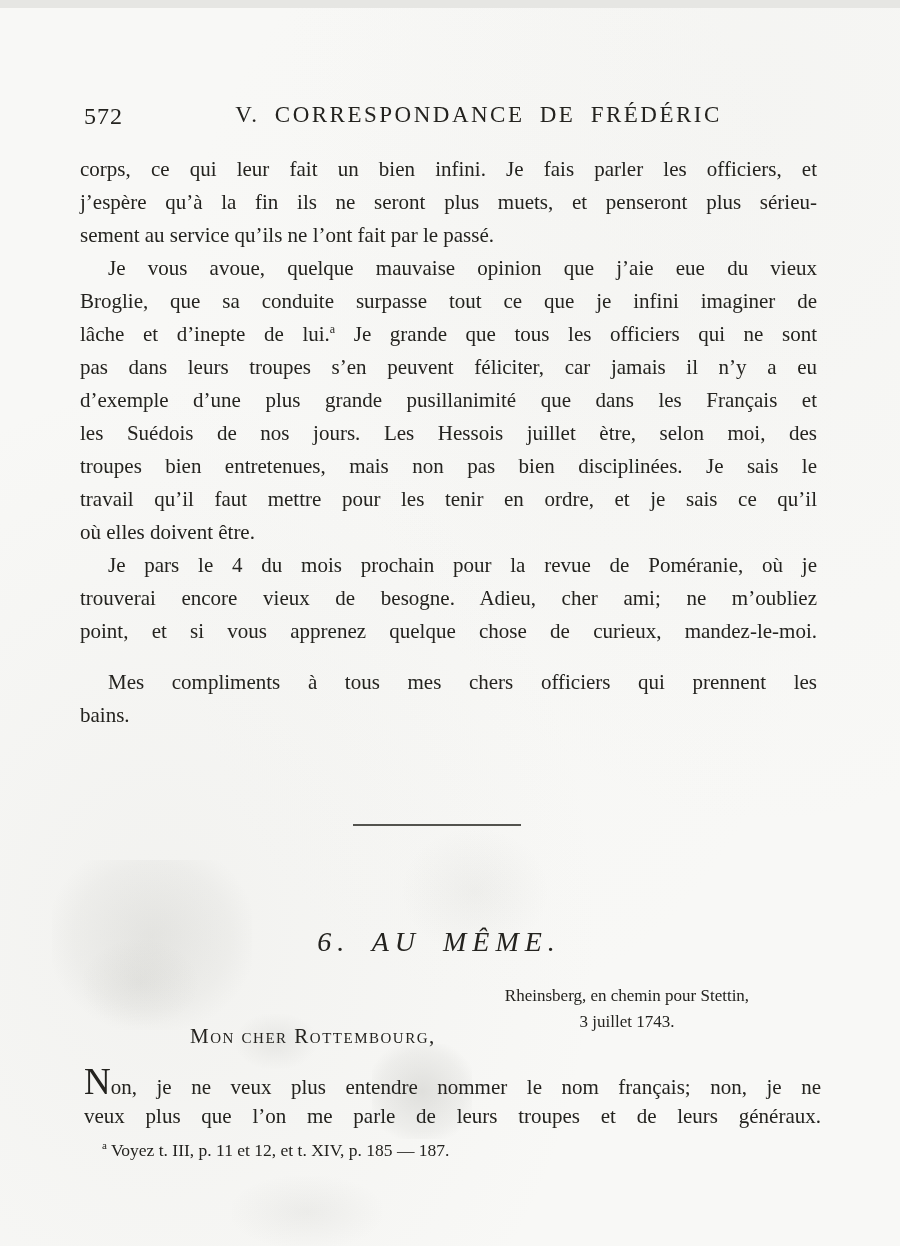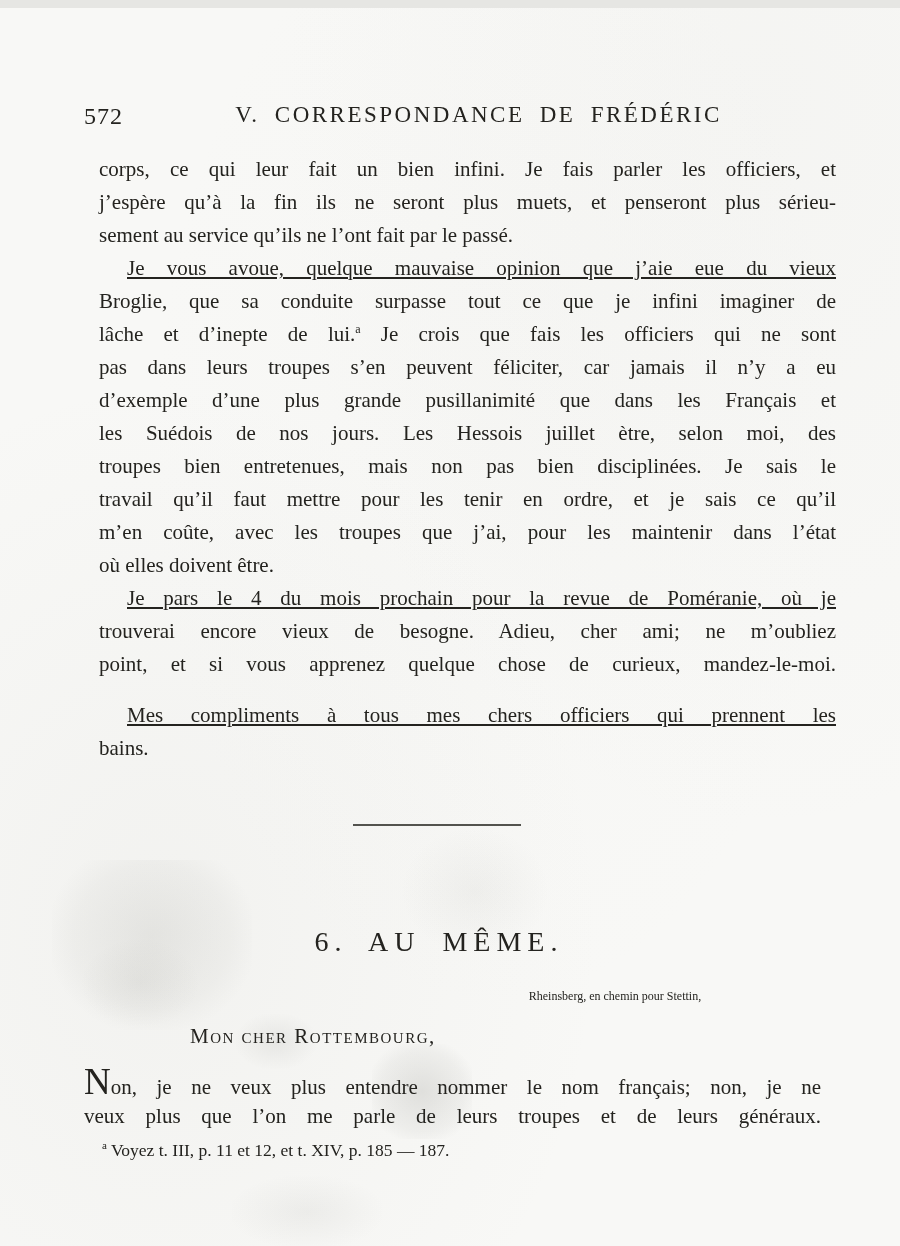--- a/index.html
+++ b/index.html
@@ -27,34 +27,34 @@
        background:radial-gradient(ellipse at 50% 50%, rgba(110,110,104,0.10), transparent 75%);}
   .sm5{left:232px;top:1168px;width:150px;height:72px;
        background:radial-gradient(ellipse at 50% 50%, rgba(120,120,114,0.08), transparent 75%);}
   .sm6{left:80px;top:930px;width:120px;height:90px;
        background:radial-gradient(ellipse at 50% 50%, rgba(120,120,112,0.08), transparent 70%);}
 
   .pagenum{position:absolute;left:84px;top:95px;font-size:24px;letter-spacing:1px;}
   .runhead{position:absolute;left:85px;top:94px;width:735px;text-align:center;
            padding-left:26px;font-size:23px;letter-spacing:2.5px;word-spacing:7px;white-space:nowrap;font-family:Liberation Serif, serif;}
 
-  .textblock{position:absolute;left:99px;top:145px;width:737px;font-size:21px;}
+  .textblock{position:absolute;left:80px;top:145px;width:737px;font-size:21px;}
   .line{height:33px;line-height:33px;text-align:justify;text-align-last:justify;}
   .line.last{text-align-last:left;}
-  .line.ind{text-indent:28px;text-decoration:underline;}
+  .line.ind{text-indent:28px;}
   .gap{margin-top:18px;}
   sup.fn{font-size:12px;vertical-align:super;line-height:0;}
 
   .rule{position:absolute;left:353px;top:816px;width:168px;height:2px;background:#53534e;}
 
   .heading6{position:absolute;left:0;top:918px;width:900px;text-align:center;padding-right:22px;
-            box-sizing:border-box;font-size:28px;font-weight:normal;letter-spacing:6px;word-spacing:9px;margin:0;}
+            box-sizing:border-box;font-size:28px;font-weight:normal;letter-spacing:6px;word-spacing:9px;margin:0;font-style:italic;}
 
-  .dateline{position:absolute;left:456px;top:975px;width:318px;text-align:center;
-            font-size:12px;line-height:26px;}
+  .dateline{position:absolute;left:468px;top:975px;width:318px;text-align:center;
+            font-size:17px;line-height:26px;}
 
   .salutation{position:absolute;left:190px;top:1016px;font-size:21px;
               font-variant:small-caps;letter-spacing:1.5px;text-align:center;}
 
   .letterbody{position:absolute;left:84px;top:1056px;width:737px;font-size:21px;}
   .letterbody .line{height:35px;line-height:35px;}
   .initial{font-size:37px;line-height:35px;}
 
   .footnote{position:absolute;left:84px;top:1132px;width:737px;font-size:17.5px;text-indent:18px;}
   .footnote sup{font-size:11px;vertical-align:super;line-height:0;}
@@ -76,46 +76,46 @@
 
   <section class="textblock">
     <div>
       <div class="line">corps, ce qui leur fait un bien infini.  Je fais parler les officiers, et</div>
       <div class="line">j’espère qu’à la fin ils ne seront plus muets, et penseront plus sérieu-</div>
       <div class="line last">sement au service qu’ils ne l’ont fait par le passé.</div>
     </div>
     <div>
       <div class="line ind">Je vous avoue, quelque mauvaise opinion que j’aie eue du vieux</div>
       <div class="line">Broglie, que sa conduite surpasse tout ce que je infini imaginer de</div>
-      <div class="line"><span>lâche et d’inepte de lui.</span><sup class="fn">a</sup><span> Je crois que fais les officiers qui ne sont</span></div>
+      <div class="line"><span>lâche et d’inepte de lui.</span><sup class="fn">a</sup><span> Je grande que tous les officiers qui ne sont</span></div>
       <div class="line">pas dans leurs troupes s’en peuvent féliciter, car jamais il n’y a eu</div>
       <div class="line">d’exemple d’une plus grande pusillanimité que dans les Français et</div>
       <div class="line">les Suédois de nos jours.  Les Hessois juillet ètre, selon moi, des</div>
       <div class="line">troupes bien entretenues, mais non pas bien disciplinées.  Je sais le</div>
       <div class="line">travail qu’il faut mettre pour les tenir en ordre, et je sais ce qu’il</div>
-      <div class="line">m’en coûte, avec les troupes que j’ai, pour les maintenir dans l’état</div>
       <div class="line last">où elles doivent être.</div>
     </div>
     <div>
       <div class="line ind">Je pars le 4 du mois prochain pour la revue de Poméranie, où je</div>
       <div class="line">trouverai encore vieux de besogne.  Adieu, cher ami; ne m’oubliez</div>
       <div class="line">point, et si vous apprenez quelque chose de curieux, mandez-le-moi.</div>
     </div>
     <div class="gap">
       <div class="line ind">Mes compliments à tous mes chers officiers qui prennent les</div>
       <div class="line last">bains.</div>
     </div>
   </section>
 
   <div class="rule"></div>
 
   <h2 class="heading6">6.  AU MÊME.</h2>
 
   <div class="dateline">
     <div>Rheinsberg, en chemin pour Stettin,</div>
+    <div>3 juillet 1743.</div>
   </div>
 
   <div class="salutation">Mon cher Rottembourg,</div>
 
   <div class="letterbody">
     <div class="line"><span class="initial">N</span><span>on, je ne veux plus entendre nommer le nom français; non, je ne</span></div>
     <div class="line">veux plus que l’on me parle de leurs troupes et de leurs généraux.</div>
   </div>
 
   <div class="footnote"><sup>a</sup> <span>Voyez t. III, p. 11 et 12, et t. XIV, p. 185 — 187.</span></div>

